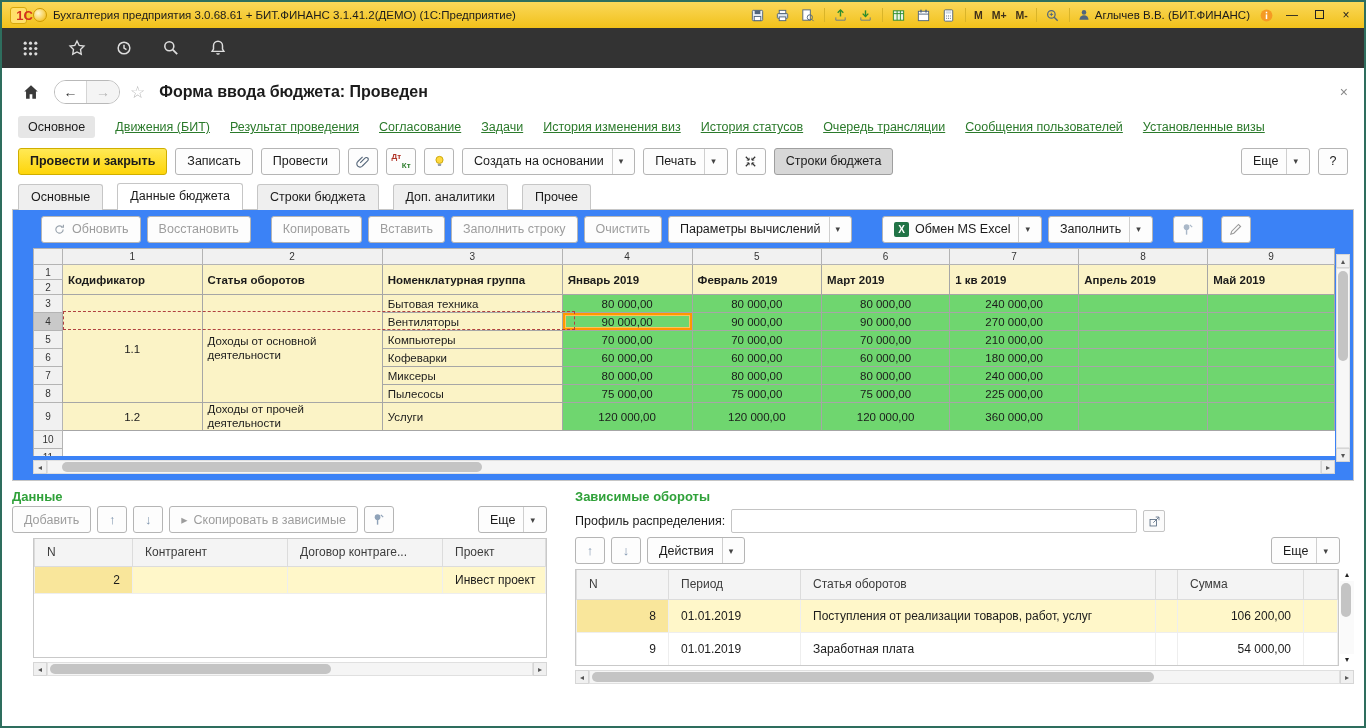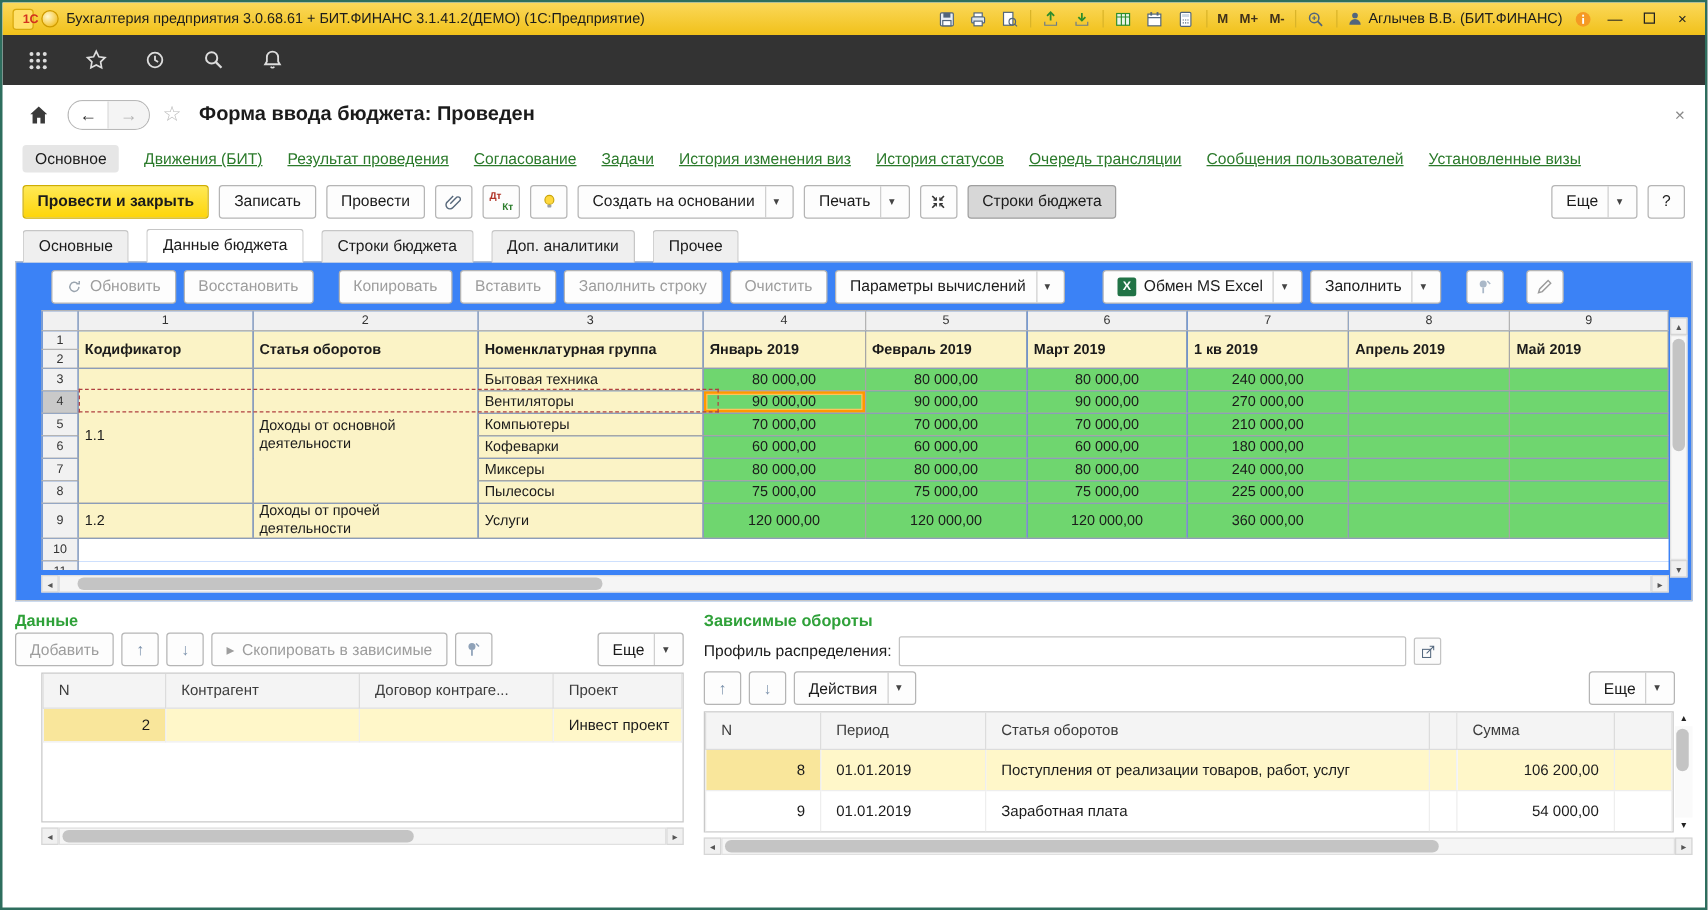--- a/index.html
+++ b/index.html
@@ -2,21 +2,21 @@
 <html><head>
 <meta charset="utf-8">
 <style>
   * { box-sizing:border-box; margin:0; padding:0; }
   html,body { width:1366px; height:728px; }
   body { font-family:"Liberation Sans","DejaVu Sans",sans-serif; font-size:12.5px; color:#1b1b1b; background:#6b6b6b; cursor:default; }
   .window { width:1366px; height:728px; border:2px solid #2e6e5e; background:#fff; display:flex; flex-direction:column; overflow:hidden; }
 
   
   .titlebar { flex:0 0 26px; background:linear-gradient(#fbd85a,#f1c11a); display:flex; align-items:center; padding:0 8px; gap:6px; }
-  .logo { width:17px; height:17px; background:#ffe06a; border:1px solid #d8a90c; border-radius:3px; color:#d3311e; font-size:10px; font-weight:bold; display:flex; align-items:center; justify-content:center; flex:0 0 auto;padding-left:12px; }
+  .logo { width:17px; height:17px; background:#ffe06a; border:1px solid #d8a90c; border-radius:3px; color:#d3311e; font-size:13px; font-weight:bold; display:flex; align-items:center; justify-content:center; flex:0 0 auto;padding-left:12px; }
   .badge { width:14px; height:14px; border-radius:50%; background:radial-gradient(circle at 35% 35%, #fff7cf, #f0b400); border:1px solid #cf9b00; flex:0 0 auto; }
   .tb-title { font-size:11.5px; white-space:nowrap; overflow:hidden; }
   .tb-right { margin-left:auto; display:flex; align-items:center; gap:7px; flex:0 0 auto; }
   .tb-ico { width:18px; height:18px; display:flex; align-items:center; justify-content:center; }
   .tb-sep { width:1px; height:14px; background:#d9b429; }
   .mem { font-size:10.5px; font-weight:bold; color:#40311a; padding:0 1px; }
   .tb-user { display:flex; align-items:center; gap:4px; font-size:11.5px; white-space:nowrap; }
   .winbtn { width:20px; text-align:center; font-size:12px; color:#222; }
   .maxbox { width:9px; height:9px; border:1.5px solid #222; display:inline-block; }
 
@@ -70,38 +70,38 @@
   .grid .colnum, .grid .rownum { background:#f1f1f1; border-color:#b4b4b4; text-align:center; font-size:10px; color:#333; padding:0; }
   .grid .rownum.cur { background:#c9c9c9; }
   .cnr td { height:16px; }
   .hr1 td { height:15px; }
   .dr td { height:18px; }
   .dr9 td { height:28px; }
   .hdr { background:#fbf3c6; font-weight:bold; }
   .hdr.c { text-align:left; }
   .ycell { background:#fbf3c6; }
   .ycell.art { white-space:normal; line-height:1.15; vertical-align:middle; }
-  .ycell.code { vertical-align:middle; }
+  .ycell.code { vertical-align:middle;text-align:center; }
   .gcell { background:#6fd66f; text-align:center; }
   .gcell.sel { box-shadow:inset 0 0 0 2px #ff9800, inset 0 0 0 3px #ffc25e; }
   td.blank { border:none !important; background:#fff; }
   .dash-overlay { position:absolute; left:30px; top:63px; width:512px; height:19px; border:1px dashed #b04040; pointer-events:none; }
 
   
   .hscroll { display:flex; align-items:center; height:14px; }
   .sb-arrow { width:14px; height:14px; display:flex; align-items:center; justify-content:center; font-size:8px; color:#555; background:#f0f0f0; border:1px solid #d6d6d6; flex:0 0 auto; }
   .sb-track { flex:1; height:14px; background:#f5f5f5; border:1px solid #e0e0e0; position:relative; }
   .sb-thumb { position:absolute; top:1px; height:10px; background:#c4c4c4; border-radius:5px; }
   .panel-hscroll { position:absolute; left:20px; bottom:6px; width:1302px; }
   .vscroll { position:absolute; right:3px; top:44px; width:14px; height:208px; display:flex; flex-direction:column; }
   .sb-vtrack { flex:1; background:#f7f7f7; border:1px solid #e3e3e3; position:relative; }
   .sb-vthumb { position:absolute; left:1px; width:10px; background:#c4c4c4; border-radius:5px; }
 
   
-  .bottom { flex:1; display:flex; gap:16px; padding:5px 10px 8px; overflow:hidden; }
+  .bottom { flex:1; display:flex; gap:28px; padding:5px 10px 8px; overflow:hidden; }
   .data-panel { flex:0 0 535px; display:flex; flex-direction:column; }
   .dep-panel { flex:1; display:flex; flex-direction:column; min-width:0; }
   .section-title { color:#2fa139; font-weight:bold; font-size:13px; height:20px; display:flex; align-items:center; }
   .mini-toolbar { height:32px; display:flex; gap:6px; }
   .arrow-glyph { color:#7d93ad; font-size:13px; }
   .list-box { border:1px solid #c9c9c9; height:120px; margin-left:21px; overflow:hidden; background:#fff; }
   table.list { width:100%; border-collapse:collapse; table-layout:fixed; font-size:12px; }
   .list th { background:#f4f4f4; border:1px solid #dcdcdc; border-top:none; font-weight:normal; color:#3c3c3c; text-align:left; padding:0 12px; height:27px; overflow:hidden; white-space:nowrap; }
   .list td { border:1px solid #eeeeee; padding:0 12px; height:27px; overflow:hidden; white-space:nowrap; }
   .sel-row td { background:#fff7c9; }

